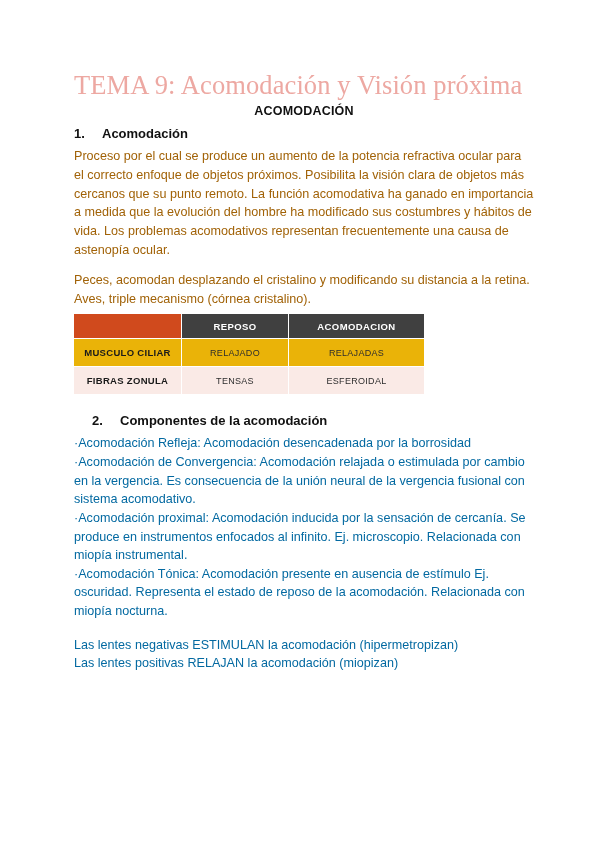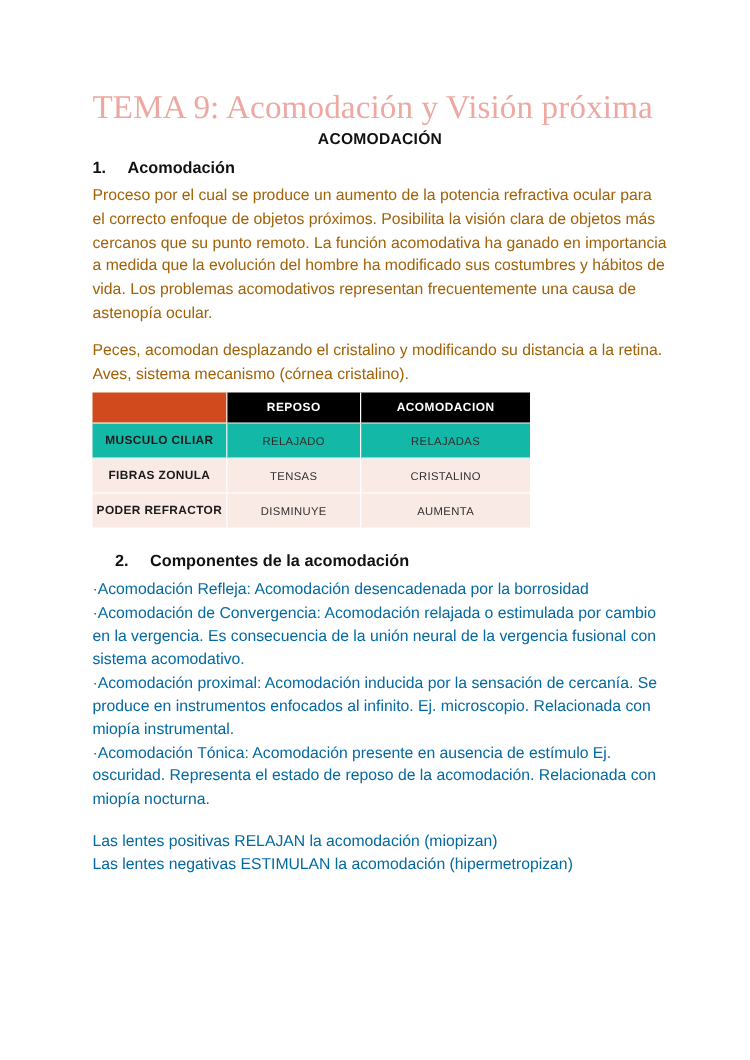--- a/index.html
+++ b/index.html
@@ -99,30 +99,30 @@
     padding: 0;
     height: 27px;
     vertical-align: middle;
     text-align: center;
   }
   table.acc-table th:last-child,
   table.acc-table td:last-child { border-right: none; }
   table.acc-table tr:last-child td { border-bottom: none; }
 
   table.acc-table thead th {
-    background: #000000;
+    background: #404040;
     color: #ffffff;
     font-size: 9.5px;
     font-weight: bold;
     letter-spacing: 0.4px;
     height: 24px;
   }
   table.acc-table thead th.corner { background: #d04a1d; }
 
-  table.acc-table tbody tr.dark td { background: #14b8a6; margin-top: 25px; }
+  table.acc-table tbody tr.dark td { background: #eab308; margin-top: 25px; }
   table.acc-table tbody tr.light td { background: #faeae6; }
 
   table.acc-table td.rowlabel {
     font-size: 9.5px;
     font-weight: bold;
     color: #1a1a1a;
     letter-spacing: 0.3px;
   }
   table.acc-table td.cell {
     font-size: 9px;
@@ -143,21 +143,21 @@
 
     <div class="center-heading">ACOMODACIÓN</div>
 
     <div class="section-head">
       <span class="num">1.</span>
       <span>Acomodación</span>
     </div>
 
     <p class="para">Proceso por el cual se produce un aumento de la potencia refractiva ocular para el correcto enfoque de objetos próximos. Posibilita la visión clara de objetos más cercanos que su punto remoto. La función acomodativa ha ganado en importancia a medida que la evolución del hombre ha modificado sus costumbres y hábitos de vida. Los problemas acomodativos representan frecuentemente una causa de astenopía ocular.</p>
 
-    <p class="para tight">Peces, acomodan desplazando el cristalino y modificando su distancia a la retina. Aves, sistema mecanismo (córnea cristalino).</p>
+    <p class="para tight">Peces, acomodan desplazando el cristalino y modificando su distancia a la retina. Aves, triple mecanismo (córnea cristalino).</p>
 
     <div class="tbl-wrap">
       <table class="acc-table">
         <colgroup>
           <col class="col-label">
             <col class="col-a">
             <col class="col-b">
         </colgroup>
         <thead>
           <tr>
@@ -168,26 +168,21 @@
         </thead>
         <tbody>
           <tr class="dark">
             <td class="rowlabel">MUSCULO CILIAR</td>
             <td class="cell">RELAJADO</td>
             <td class="cell">RELAJADAS</td>
           </tr>
           <tr class="light">
             <td class="rowlabel">FIBRAS ZONULA</td>
             <td class="cell">TENSAS</td>
-            <td class="cell">CRISTALINO</td>
-          </tr>
-          <tr class="light">
-            <td class="rowlabel">PODER REFRACTOR</td>
-            <td class="cell">DISMINUYE</td>
-            <td class="cell">AUMENTA</td>
+            <td class="cell">ESFEROIDAL</td>
           </tr>
         </tbody>
       </table>
     </div>
 
 
     <div class="spacer-sm"></div>
 
     <div class="section-head indent">
       <span class="num">2.</span>
@@ -197,18 +192,18 @@
     <div class="bullets">
       <p>·Acomodación Refleja: Acomodación desencadenada por la borrosidad</p>
       <p>·Acomodación de Convergencia:  Acomodación relajada o estimulada por cambio en la vergencia. Es consecuencia de la unión neural de la vergencia fusional con sistema acomodativo.</p>
       <p>·Acomodación proximal: Acomodación inducida por la sensación de cercanía. Se produce en instrumentos enfocados al infinito. Ej. microscopio. Relacionada con miopía instrumental.</p>
       <p>·Acomodación Tónica:  Acomodación presente en ausencia de estímulo Ej. oscuridad.  Representa el estado de reposo de la acomodación. Relacionada con miopía nocturna.</p>
     </div>
 
     <div class="spacer-md"></div>
 
     <div class="bullets">
+      <p>Las lentes negativas ESTIMULAN la acomodación (hipermetropizan)</p>
       <p>Las lentes positivas RELAJAN la acomodación (miopizan)</p>
-      <p>Las lentes negativas ESTIMULAN la acomodación (hipermetropizan)</p>
     </div>
 
   </div>
 </div>
 
 </body></html>

